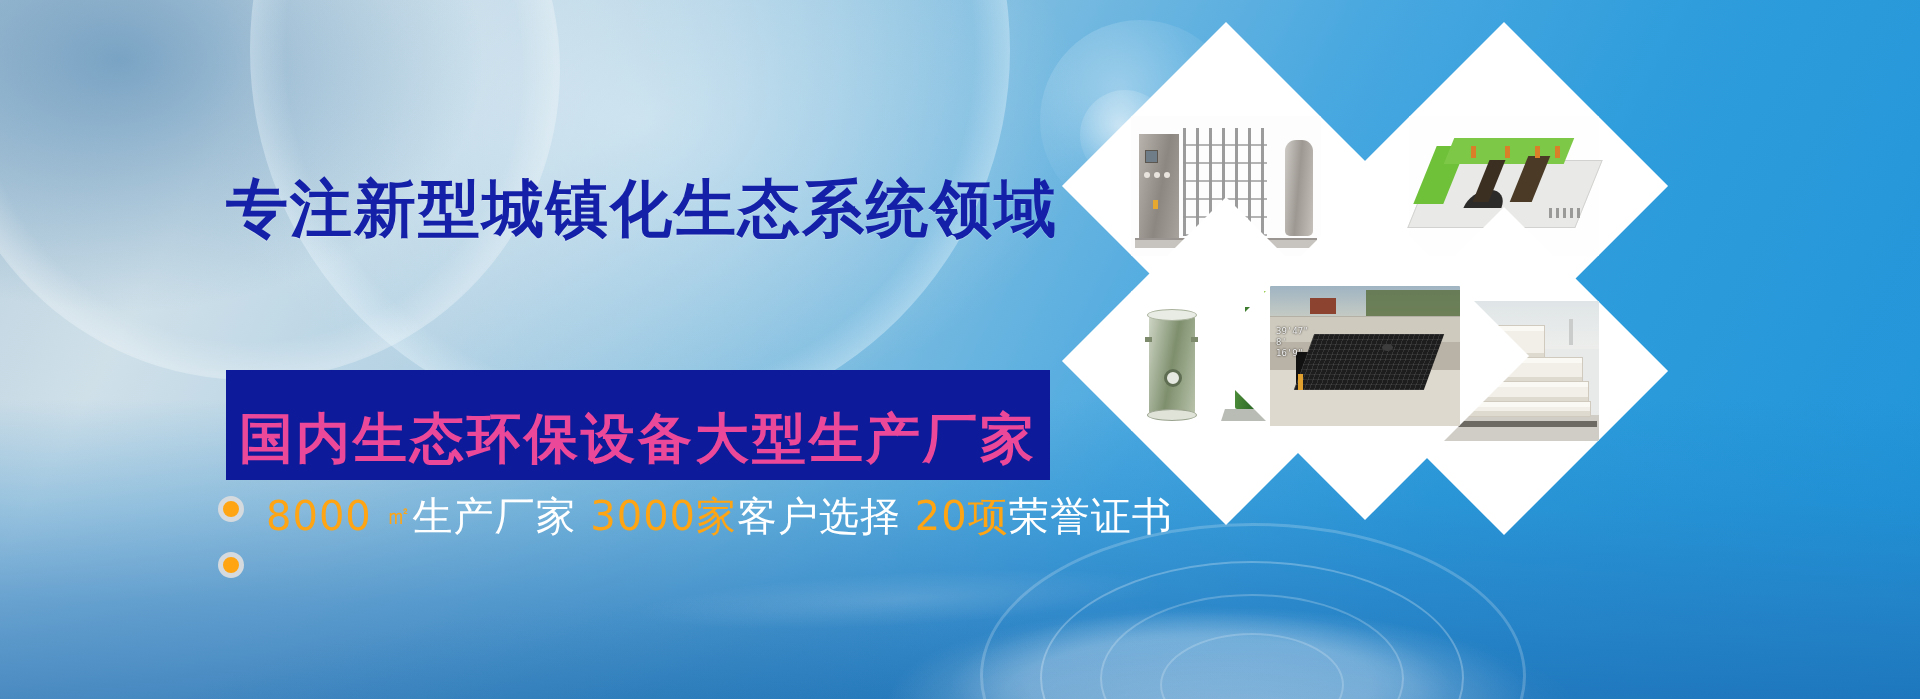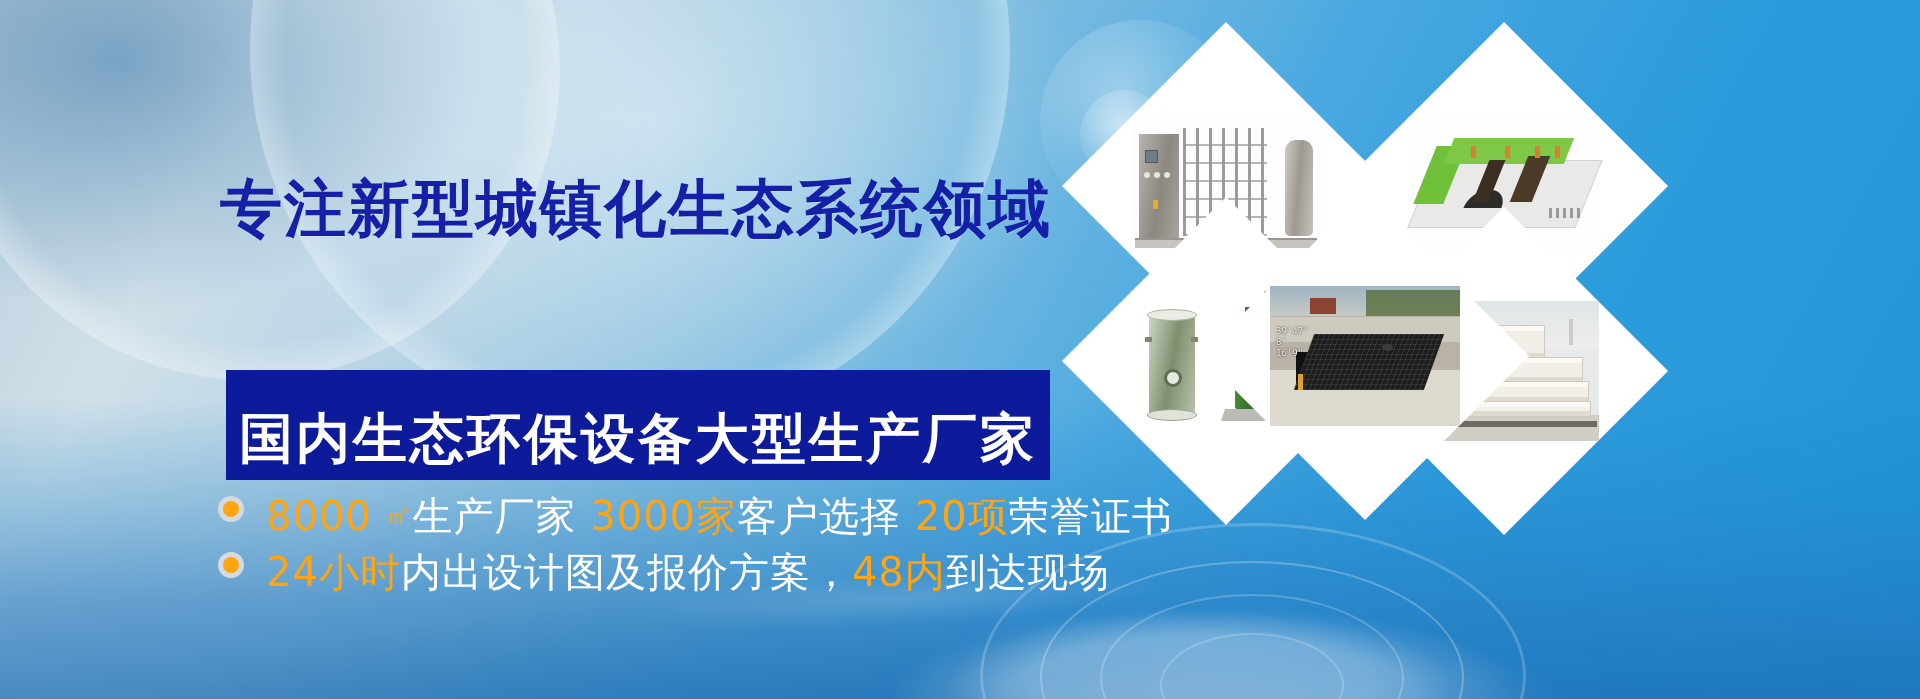--- a/index.html
+++ b/index.html
@@ -40,40 +40,40 @@
   .r3{left:1100px;bottom:-64px;width:300px;height:165px;border-width:2px;border-color:rgba(255,255,255,.22);}
   .r4{left:1160px;bottom:-38px;width:180px;height:100px;border-width:2px;border-color:rgba(255,255,255,.20);}
   .wave{position:absolute;left:520px;bottom:40px;width:760px;height:120px;
     background:radial-gradient(ellipse 380px 38px at 50% 50%, rgba(255,255,255,.14) 0%, rgba(255,255,255,0) 70%);
     transform:rotate(-3deg);}
 
   
   .copy{position:absolute;left:0;top:0;width:1100px;height:699px;}
 
   .headline{
-    position:absolute;left:220px;top:178px;
+    position:absolute;left:226px;top:178px;
     font-size:62px;font-weight:bold;letter-spacing:2px;color:#1420a8;line-height:1;
     font-family:Liberation Serif, serif;
     text-shadow:0 1px 0 rgba(255,255,255,.25);
     white-space:nowrap;
   }
   .subhead{
     position:absolute;left:232px;top:250px;
     font-size:35px;color:#19209e;letter-spacing:2.2px;line-height:1;
     font-family:"Liberation Sans","DejaVu Sans",sans-serif;
     white-space:nowrap;
   }
 
   .ribbon{
     position:absolute;left:226px;top:370px;width:824px;height:110px;
     background:#0d1a9a;
     display:flex;align-items:center;justify-content:center;
   }
   .ribbon-text{
-    font-size:54px;font-weight:bold;color:#ffffff;letter-spacing:3px;line-height:1;
+    font-size:54px;font-weight:bold;color:#ec4899;letter-spacing:3px;line-height:1;
     font-family:"DejaVu Sans","Liberation Sans",sans-serif;
     white-space:nowrap;
     margin-top:27px;
   }
 
   .bullets{position:absolute;left:218px;top:496px;}
   .bullet-row{display:flex;align-items:flex-start;height:56px;white-space:nowrap;}
   .dot{
     width:26px;height:26px;border-radius:50%;
     background:#ffa412;border:5px solid #d5dade;box-sizing:border-box;
@@ -214,21 +214,20 @@
 
     <div class="bullets">
 
       <div class="bullet-row">
         <span class="dot"></span>
         <span class="btext"><span class="hl">8000 </span><span class="hl sup">㎡</span><span>生产厂家 </span><span class="hl">3000家</span><span>客户选择 </span><span class="hl">20项</span><span>荣誉证书</span></span>
       </div>
 
       <div class="bullet-row">
         <span class="dot"></span>
-        <span class="btext"><span class="hl">24小时</span><span>内出设计图及报价方案，</span><span class="hl">48内</span><span>到达现场</span></span>
       </div>
 
     </div>
   </div>
 
   <div class="collage">
 
     <div class="dia d1">
       <div class="ph p1">
         <div class="pipes"></div>

